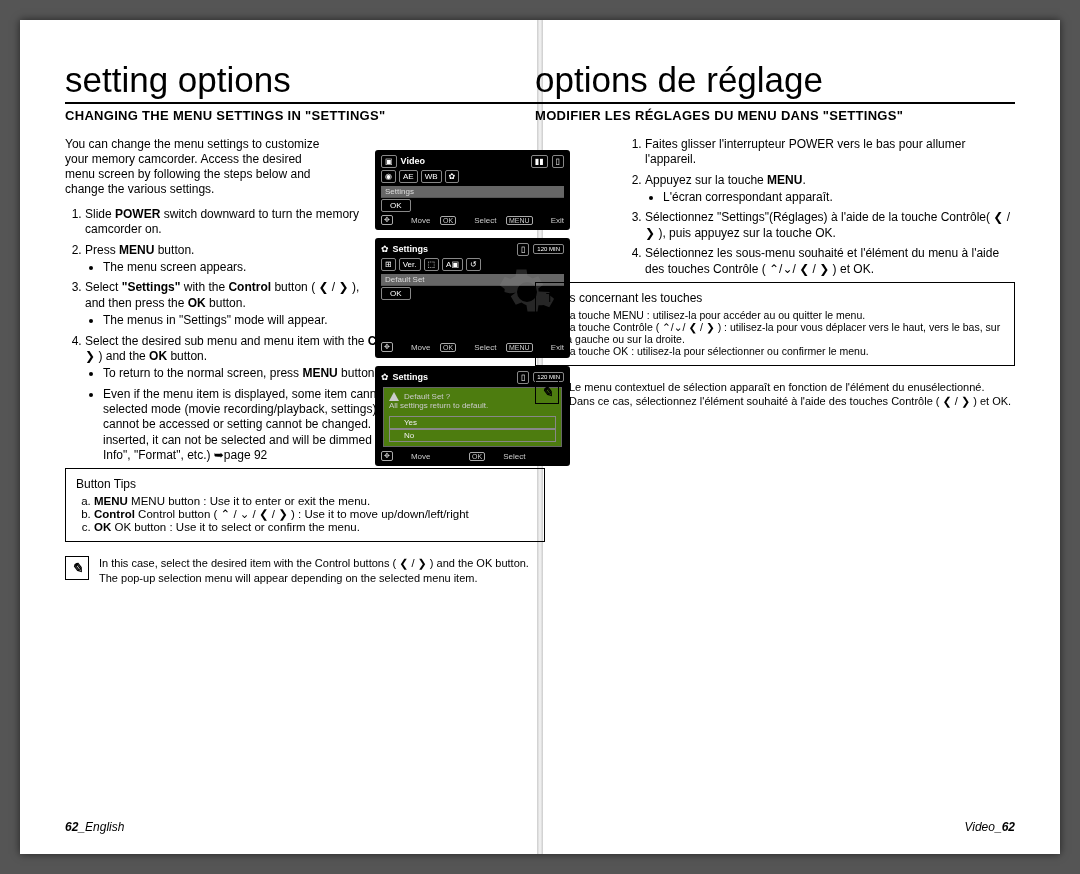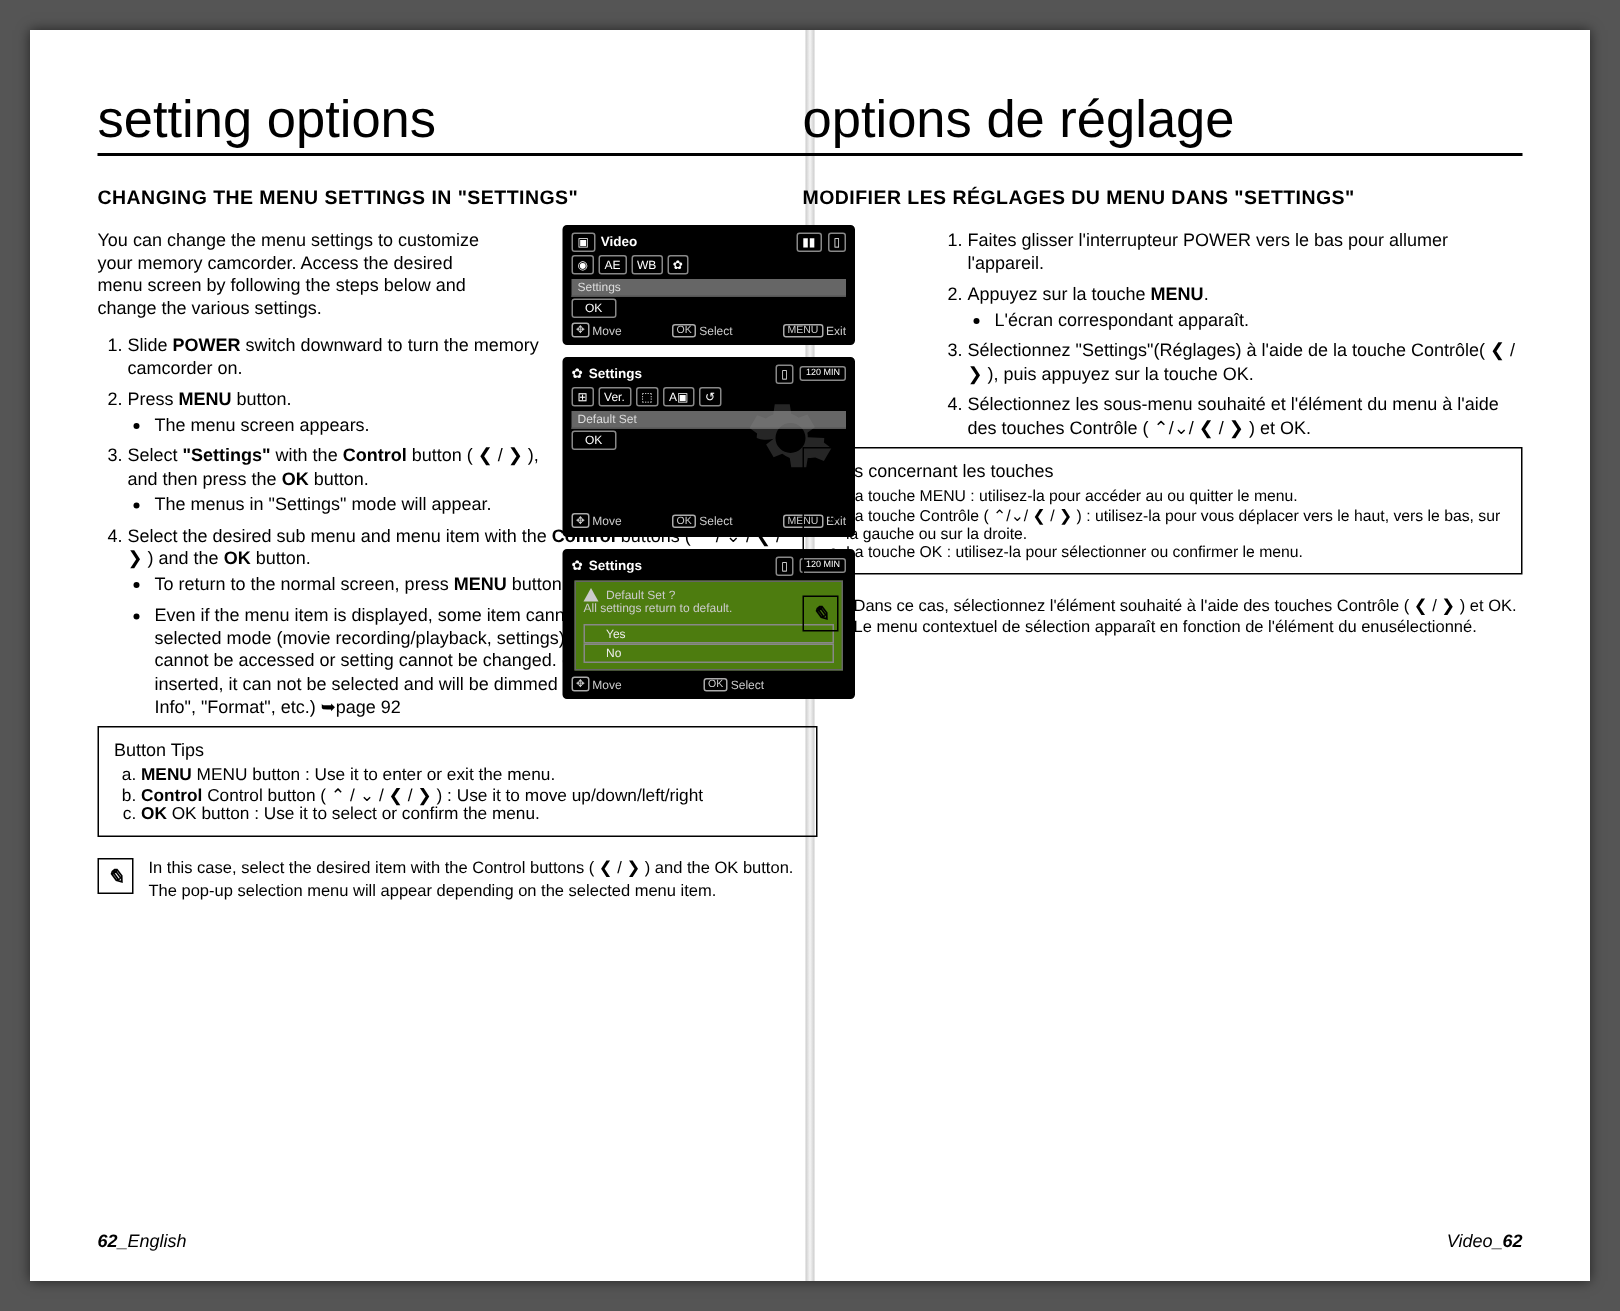--- a/index.html
+++ b/index.html
@@ -31,21 +31,21 @@
     position: absolute;
     top: 40px;
   }
   .col.left { left: 45px; }
   .col.right { right: 45px; }
   .chapter {
     font-size: 35px;
     font-weight: 300;
     border-bottom: 2px solid #000;
     padding-bottom: 2px;
-    margin-bottom: 20px;
+    margin-bottom: 4px;
   }
   .subhead {
     font-size: 13px;
     font-weight: bold;
     letter-spacing: .3px;
     margin-bottom: 14px;
   }
   .intro { font-size: 12px; line-height: 1.25; margin-bottom: 10px; width: 260px;}
   ol.steps { margin:0; padding-left: 20px; font-size: 12px; line-height:1.28; }
   ol.steps li { margin-bottom: 5px; }
@@ -93,21 +93,21 @@
     position:relative;
   }
   .cam .topbar{display:flex;align-items:center;gap:4px;height:12px;}
   .cam .iconbox{border:1px solid #888;border-radius:2px;padding:1px 3px;font-size:8px;display:inline-block;}
   .cam .row{display:flex;gap:3px;margin:3px 0;}
   .cam .tab{background:#222;border-bottom:1px solid #555;color:#ddd;font-size:8px;padding:1px 4px;}
   .cam .tab.active{background:#666;}
   .cam .okline{margin:1px 0;}
   .cam .okbtn{display:inline-block;padding:1px 8px;border:1px solid #888;border-radius:2px;font-size:8px;}
   .cam .foot{display:flex;justify-content:space-between;font-size:8px;color:#ccc;margin-top:3px;}
-  .cam .foot span{display:flex;align-items:center;gap:2px;}
+  .cam .foot span{display:flex;align-items:center;gap:18px;}
   .cam .badge{border:1px solid #aaa;border-radius:2px;padding:0 2px;font-size:7px;}
   .cam .gear{
     position:absolute;top:22px;right:6px;width:70px;height:60px;opacity:.28;
   }
   .popup{background:#4d7c0f;border:1px solid #666;margin:4px 2px;padding:4px 5px;font-size:8px;color:#ccc;}
   .ynrow{display:flex;justify-content:center;margin-top:6px;flex-direction:column;}
   .yn{border:1px solid #888;padding:1px 14px;font-size:8px;color:#eee;}
   .warn{display:inline-block;width:0;height:0;border-left:5px solid transparent;border-right:5px solid transparent;border-bottom:9px solid #ccc;margin-right:5px;vertical-align:middle;}
   svg.gear path{fill:#888;}
 </style>
@@ -284,21 +284,21 @@
       <ol type="a">
         <li>La touche MENU : utilisez-la pour accéder au ou quitter le menu.</li>
         <li>La touche Contrôle ( ⌃/⌄/ ❮ / ❯ ) : utilisez-la pour vous déplacer vers le haut, vers le bas, sur la gauche ou sur la droite.</li>
         <li>La touche OK : utilisez-la pour sélectionner ou confirmer le menu.</li>
       </ol>
     </div>
 
     <div class="note">
       <div class="note-icon">✎</div>
       <div>
+        <div>Le menu contextuel de sélection apparaît en fonction de l'élément du enusélectionné.</div>
         <div>Dans ce cas, sélectionnez l'élément souhaité à l'aide des touches Contrôle ( ❮ / ❯ ) et OK.</div>
-        <div>Le menu contextuel de sélection apparaît en fonction de l'élément du enusélectionné.</div>
       </div>
     </div>
   </div>
 
   <div class="footer left"><b>62_</b><span>English</span></div>
   <div class="footer right"><span>Video</span><b>_62</b></div>
 </div>
 
 </body></html>

